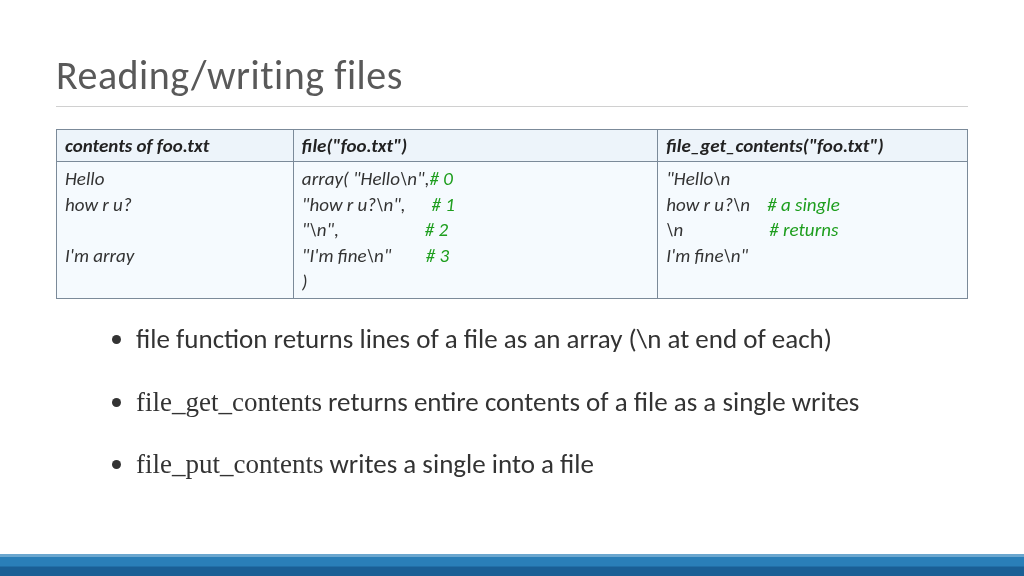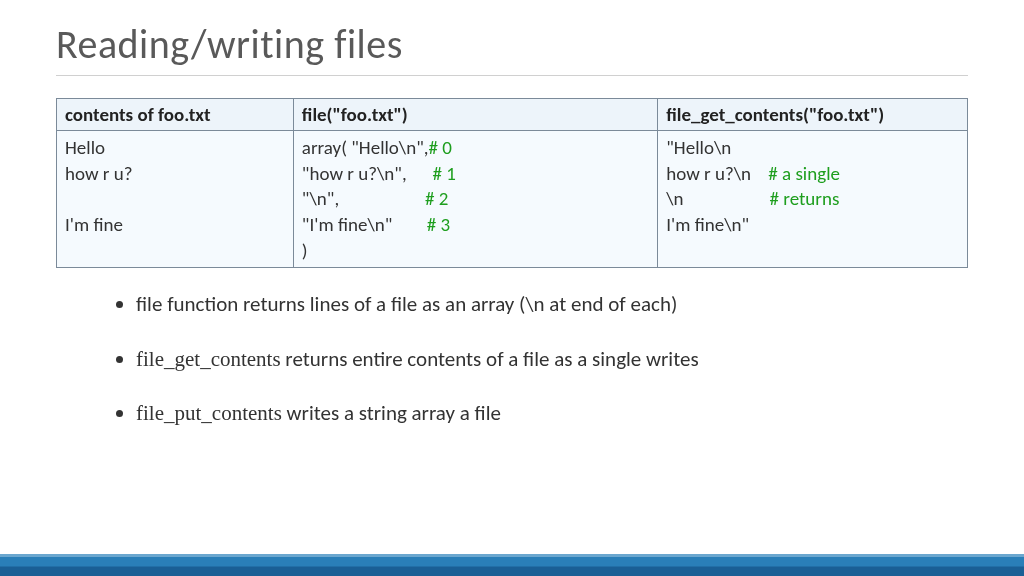--- a/index.html
+++ b/index.html
@@ -5,35 +5,37 @@
   * { margin: 0; padding: 0; box-sizing: border-box; }
   body {
     width: 1024px;
     height: 576px;
     background: #ffffff;
     font-family: "Segoe UI", Calibri, Arial, sans-serif;
     position: relative;
     overflow: hidden;
   }
   .slide {
-    padding: 20px 56px 0 56px;
+    padding: 43px 56px 0 56px;
+    margin-top: 8px;
   }
   h1 {
     font-size: 40px;
     font-weight: 300;
     color: #595959;
     letter-spacing: 0.5px;
     padding-bottom: 6px;
     border-bottom: 1px solid #d0d0d0;
     margin-bottom: 22px;
   }
   table {
     border-collapse: collapse;
     width: 100%;
     table-layout: fixed;
+    font-style: italic;
   }
   col.c1 { width: 26%; }
   col.c2 { width: 40%; }
   col.c3 { width: 34%; }
   th, td {
     border: 1px solid #7b8a99;
     font-size: 19px;
     padding: 4px 8px;
     vertical-align: top;
     text-align: left;
@@ -53,21 +55,21 @@
   .row-line .left { flex: 0 0 auto; white-space: pre; }
   .row-line .right { flex: 1; text-align: left; white-space: pre; }
   .comment { color: #1e9e1e; }
   ul {
     margin-top: 22px;
     padding-left: 80px;
     list-style: disc;
     color: #333;
   }
   ul li {
-    font-size: 21px;
+    font-size: 27px;
     line-height: 1.35;
     margin-bottom: 26px;
   }
   .mono { font-family: Liberation Serif, serif; }
   .footer-bar {
     position: absolute;
     left: 0; right: 0; bottom: 0;
     height: 22px;
     background: linear-gradient(to bottom, #2a7fb8 0%, #2a7fb8 45%, #1a5f95 55%, #1a5f95 100%);
     border-top: 3px solid #6ba7cf;
@@ -92,21 +94,21 @@
         <th>file_get_contents("foo.txt")</th>
       </tr>
     </thead>
     <tbody>
       <tr>
         <td>
           <div class="cell-block">
             <div>Hello</div>
             <div>how r u?</div>
             <div>&nbsp;</div>
-            <div>I'm fine</div>
+            <div>I'm array</div>
             <div>&nbsp;</div>
           </div>
         </td>
         <td>
           <div class="cell-block">
             <div class="row-line">
                 <span class="left">array( "Hello\n",</span>
                 <span class="right comment"># 0</span>
               </div>
             <div class="row-line">
@@ -145,17 +147,17 @@
             <div class="row-line">&nbsp;</div>
           </div>
         </td>
       </tr>
     </tbody>
   </table>
 
   <ul>
     <li><span>file function returns lines of a file as an array (\n at end of each)</span></li>
     <li><span class="mono">file_get_contents</span><span> returns entire contents of a file as a single writes</span></li>
-    <li><span class="mono">file_put_contents</span><span> writes a string array a file</span></li>
+    <li><span class="mono">file_put_contents</span><span> writes a single into a file</span></li>
   </ul>
 </div>
 
 <div class="footer-bar"></div>
 
 </body></html>

